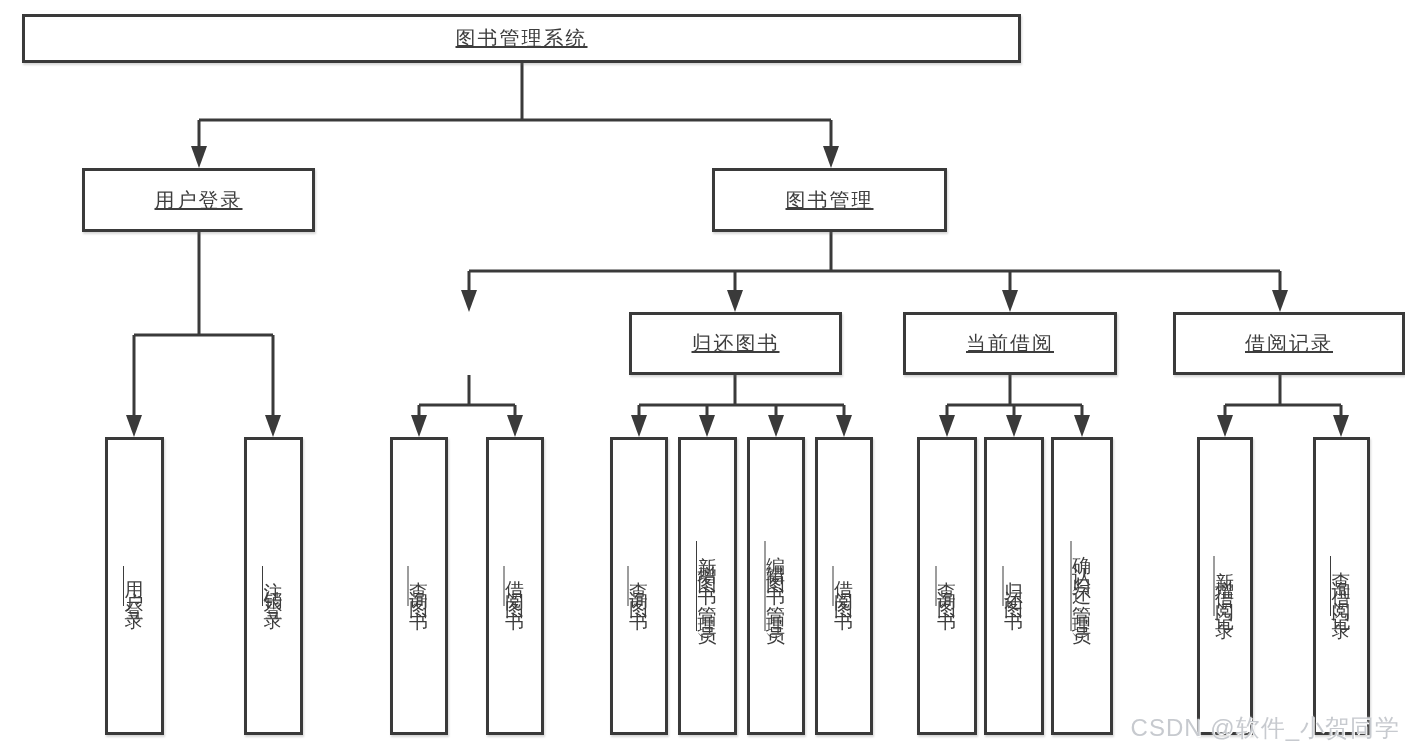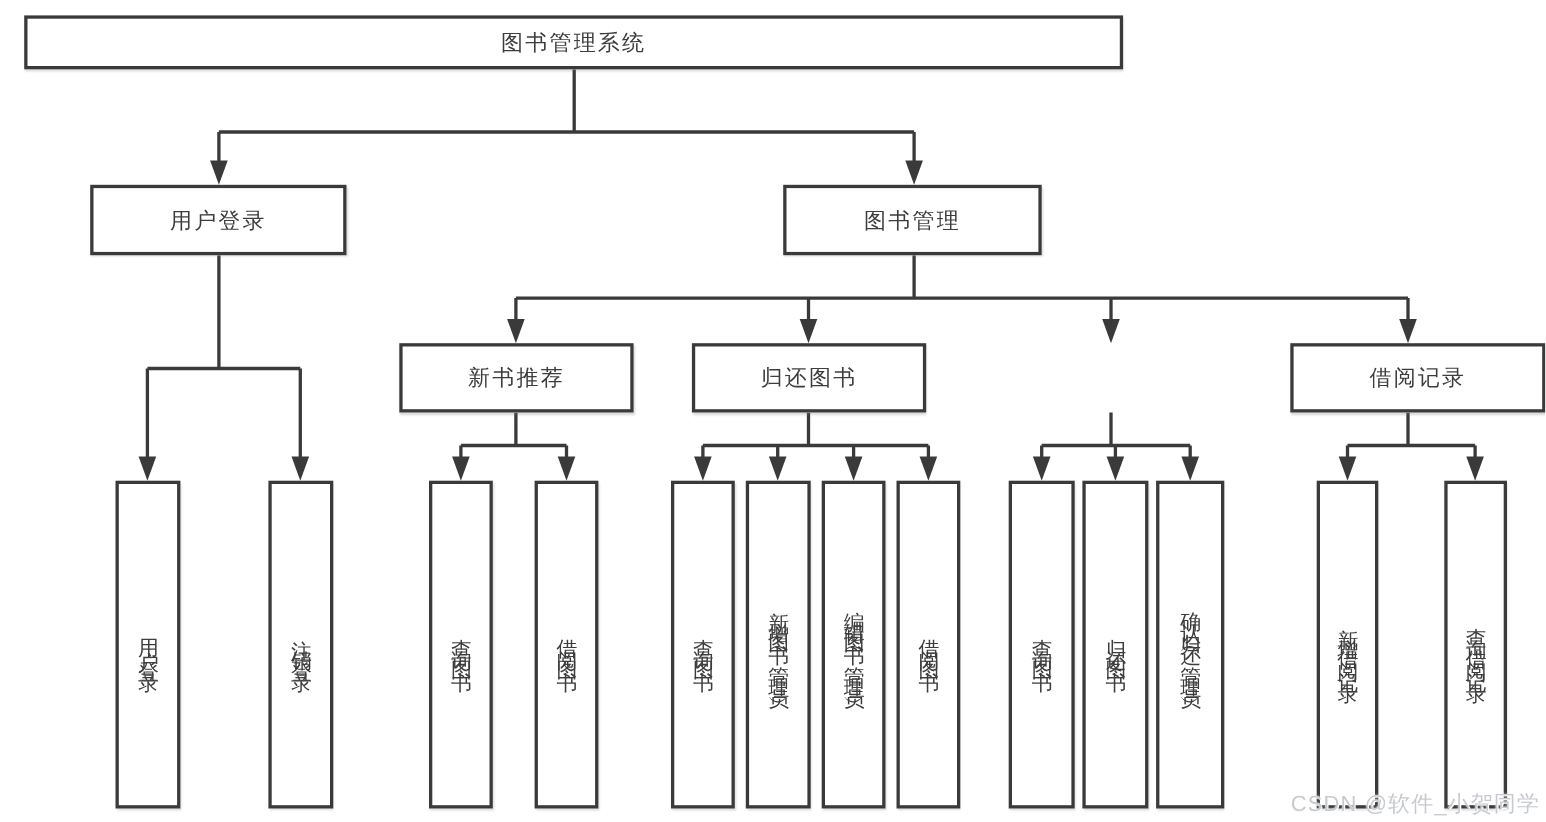--- a/index.html
+++ b/index.html
@@ -21,20 +21,21 @@
   .wires .ln{stroke:var(--line);stroke-width:3;fill:none;}
   .wires .ah{fill:var(--line);stroke:none;}
   .node{
     position:absolute;
     border:3px solid var(--line);
     background:#fff;
     color:var(--text);
     display:flex;align-items:center;justify-content:center;
     z-index:2;
     box-shadow:1px 2px 2px rgba(110,110,110,.28);
+    text-decoration:underline;
   }
   .node.h{ 
     font-size:20px;
     letter-spacing:2px;
     white-space:nowrap;
   }
   .node.v{ 
     font-size:19px;
   }
   .node.v .vtxt{
@@ -62,21 +63,21 @@
   .l-bb4{left:815px; width:58px;}
   .l-cb1{left:917px; width:60px;}
   .l-cb2{left:984px; width:60px;}
   .l-cb3{left:1051px;width:62px;}
   .l-br1{left:1197px;width:56px;}
   .l-br2{left:1313px;width:57px;}
   .watermark{
     position:absolute;
     right:5px;bottom:3px;
     z-index:3;
-    font-size:20px;
+    font-size:24px;
     letter-spacing:1px;
     color:var(--wm);
     text-shadow:0 0 2px #ffffff,1px 1px 0 #ffffff;
     white-space:nowrap;
   }
 </style>
 </head>
 <body>
 
 <div class="canvas">
@@ -128,25 +129,25 @@
     <span>图书管理系统</span>
   </div>
 
   <div class="node h b-ulogin">
     <span>用户登录</span>
   </div>
   <div class="node h b-bmgmt">
     <span>图书管理</span>
   </div>
 
-  <div class="node h b-newrec">
-    <span>新书推荐</span>
-  </div>
   <div class="node h b-borrow">
     <span>归还图书</span>
+  </div>
+  <div class="node h b-cur">
+    <span>当前借阅</span>
   </div>
   <div class="node h b-rec">
     <span>借阅记录</span>
   </div>
 
   <div class="node v leaf l-ul1">
     <span class="vtxt">用户登录</span>
   </div>
   <div class="node v leaf l-ul2">
     <span class="vtxt">注销登录</span>

